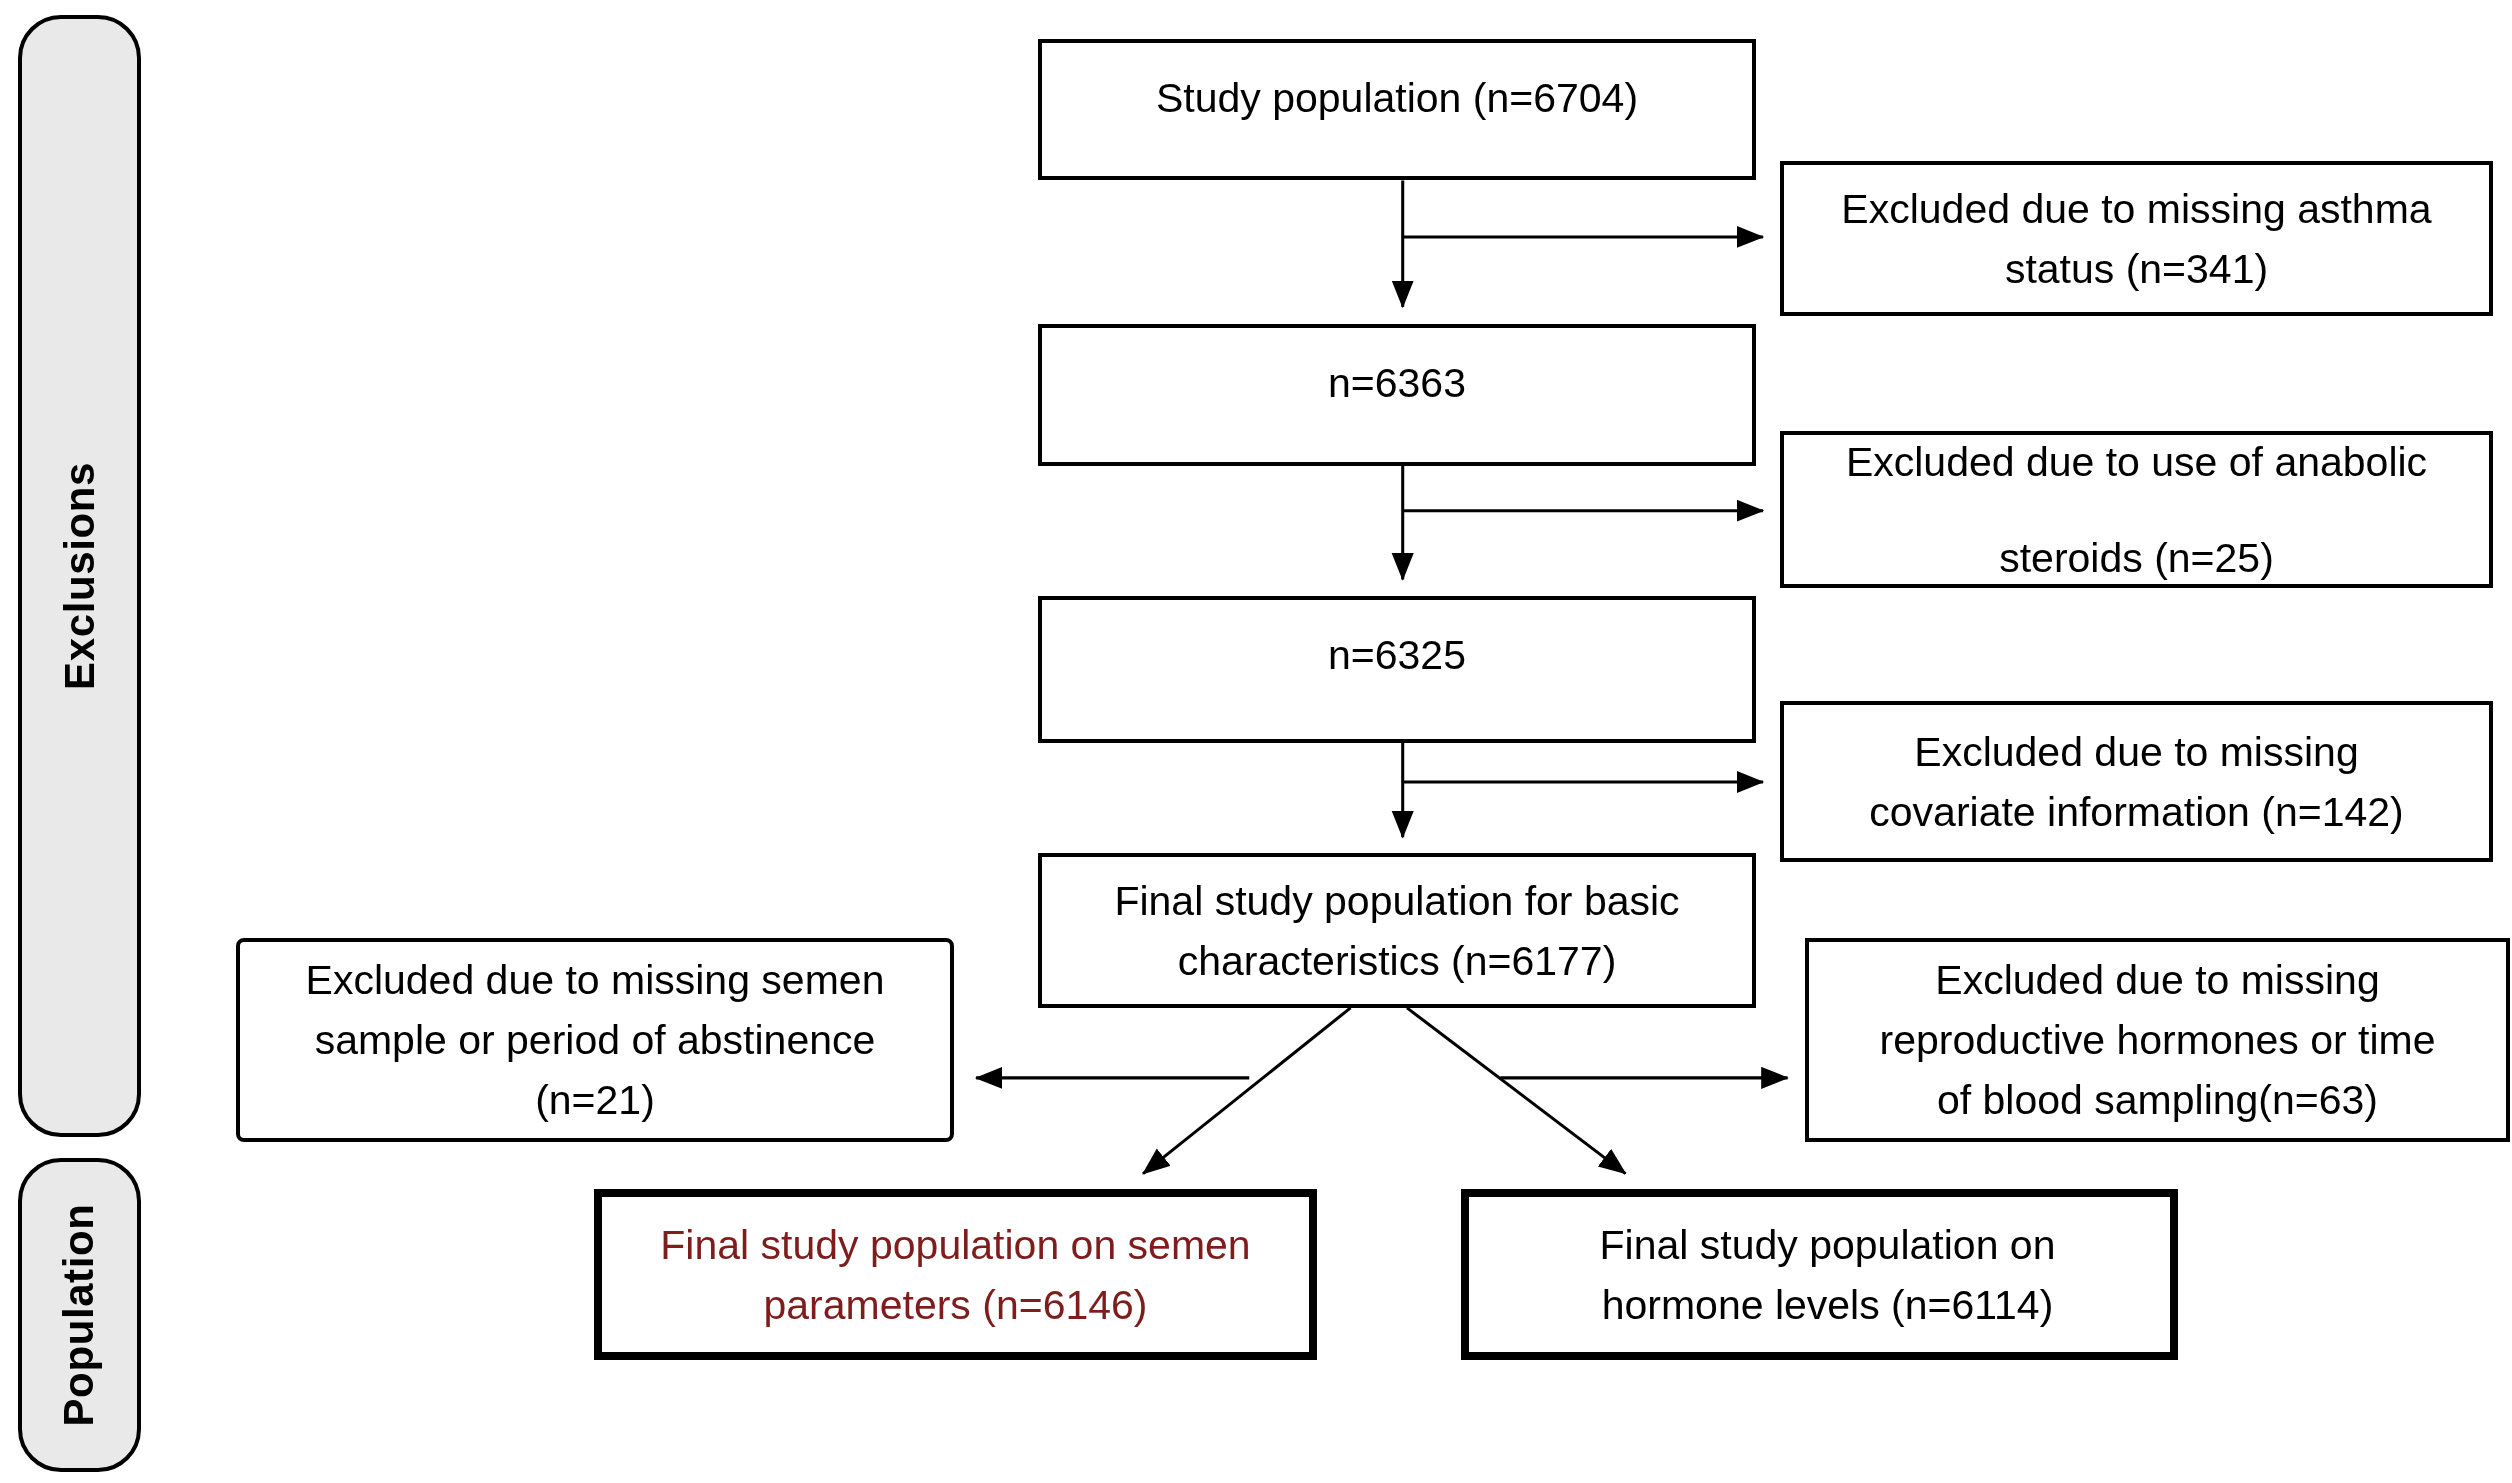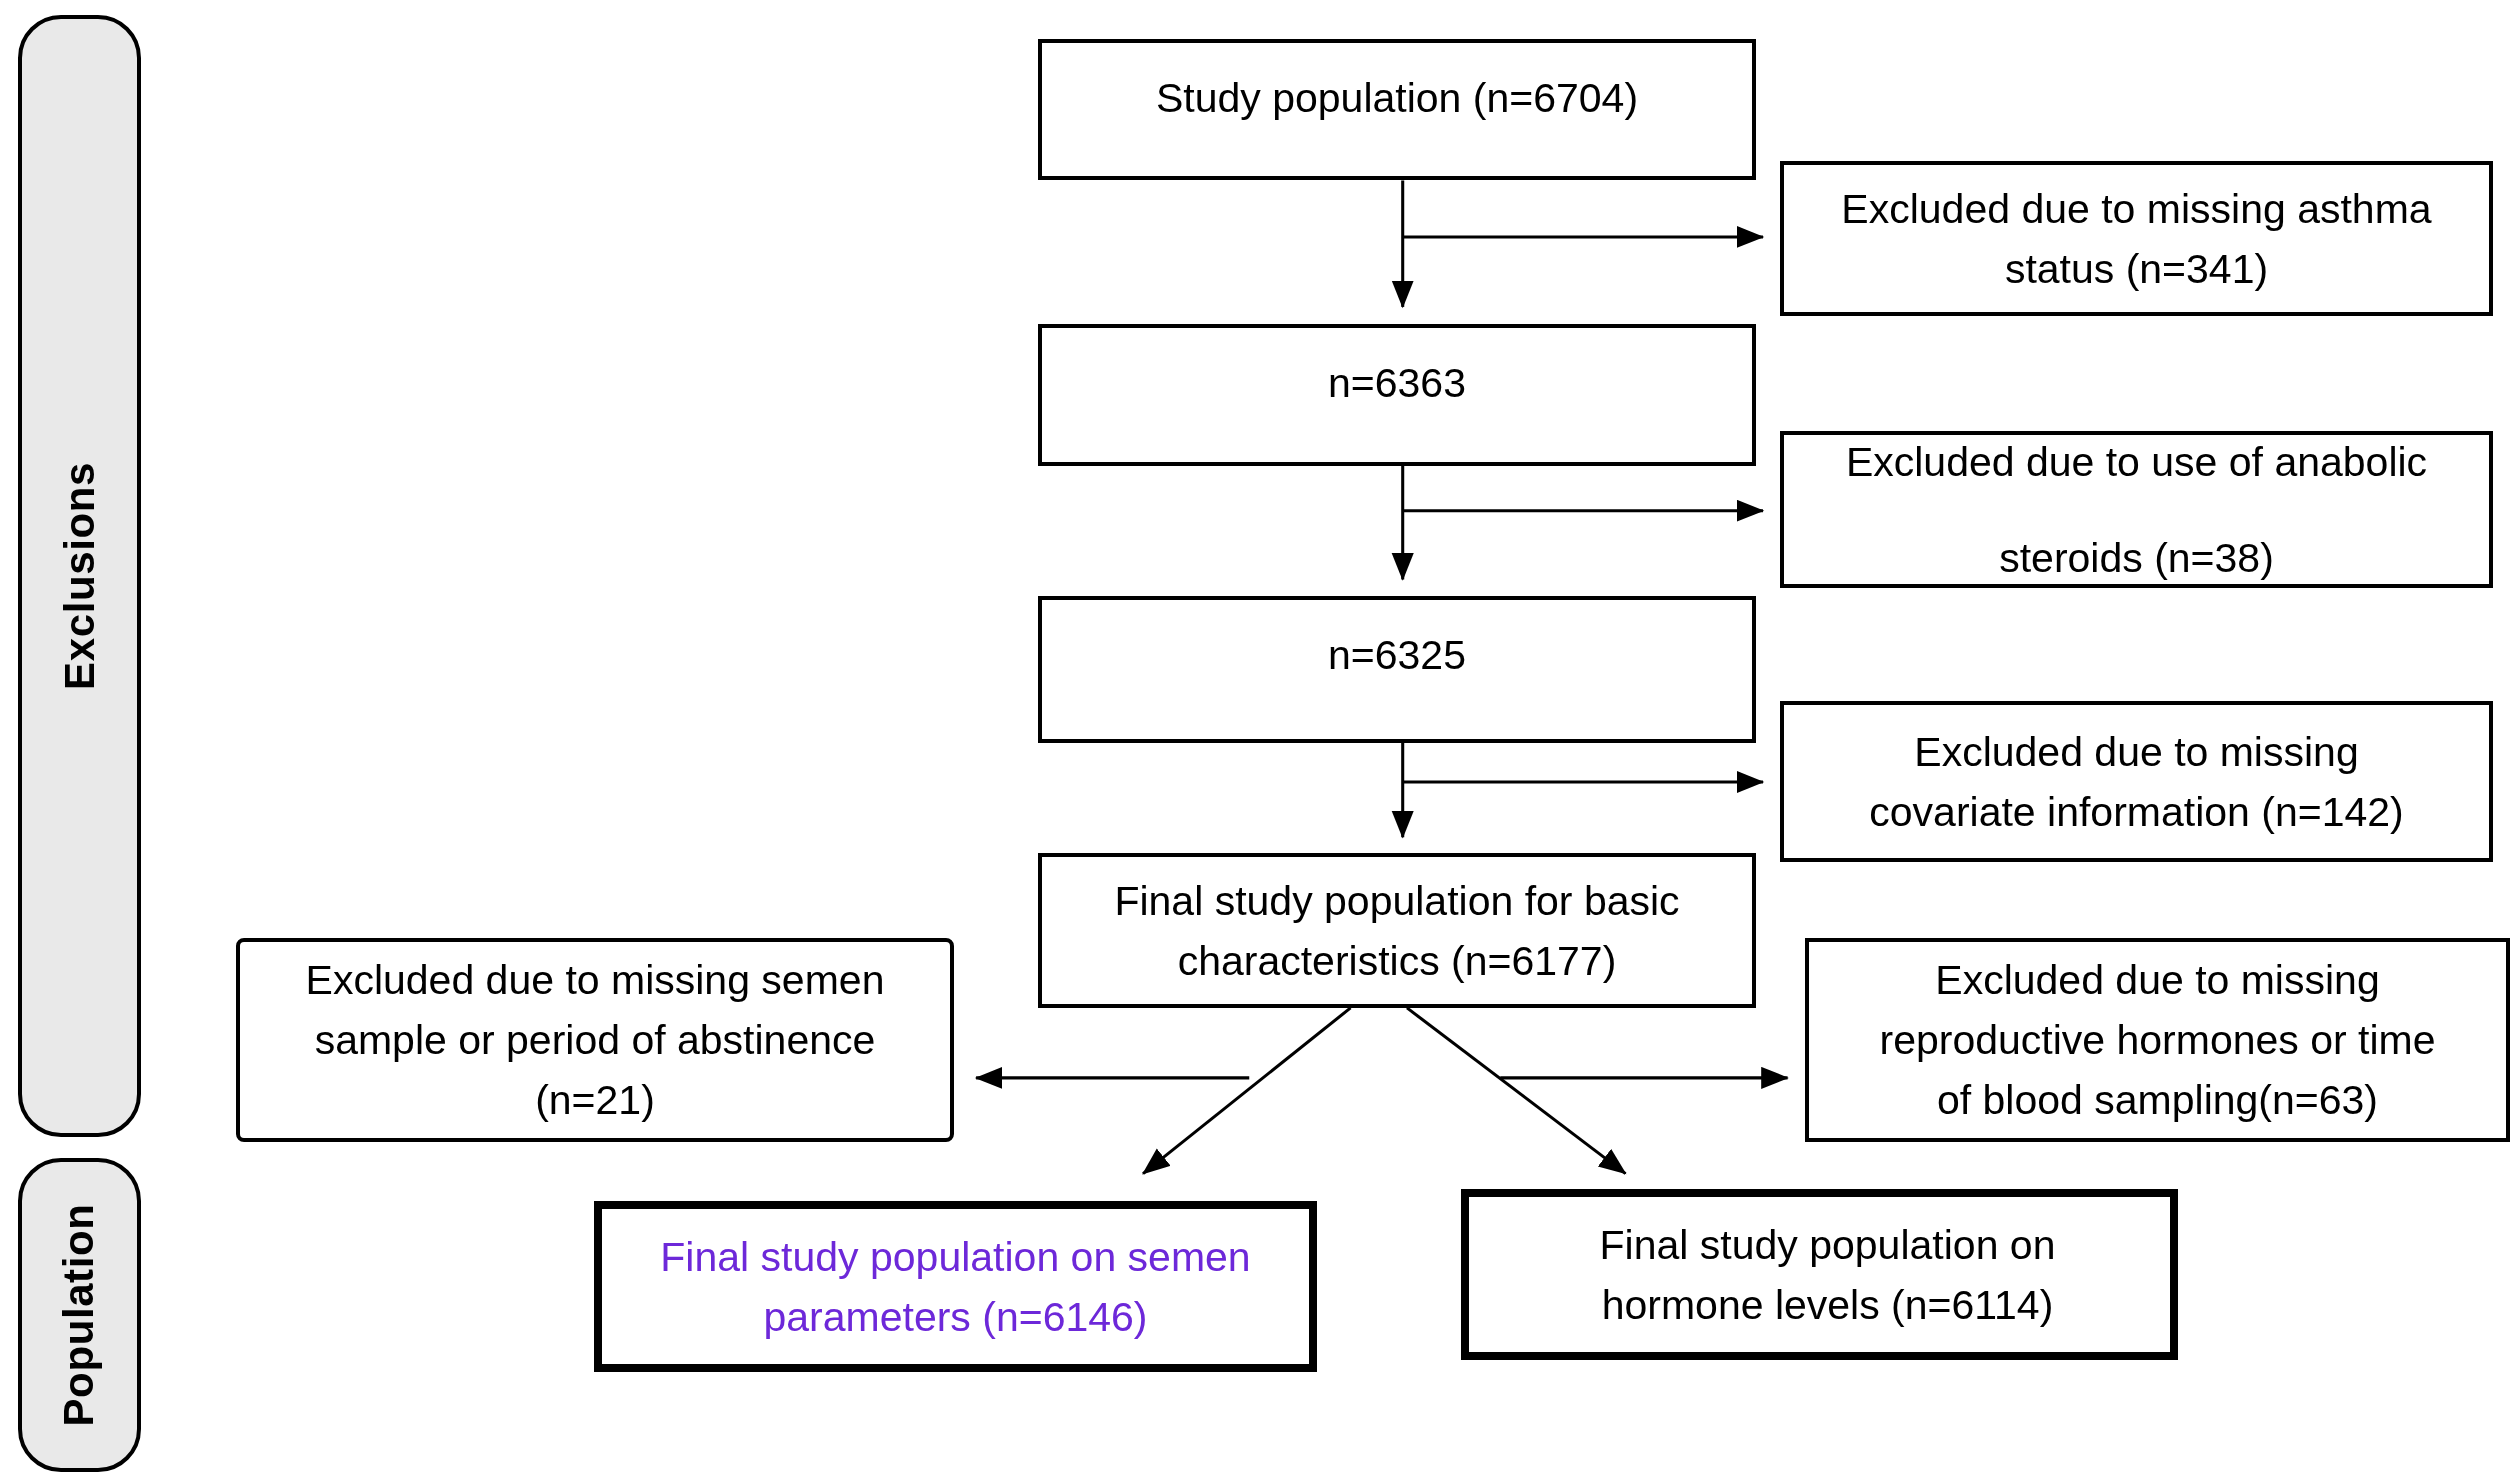--- a/index.html
+++ b/index.html
@@ -89,41 +89,41 @@
     <span class="line">characteristics (n=6177)</span>
   </div>
 
   <div class="box v-center" style="left: 1780px; top: 161px; width: 713px; height: 155px; border-color: rgb(0, 0, 0); color: rgb(0, 0, 0);">
     <span class="line">Excluded due to missing asthma</span>
     <span class="line">status (n=341)</span>
   </div>
 
   <div class="box v-center" style="left: 1780px; top: 431px; width: 713px; height: 157px; border-color: rgb(0, 0, 0); color: rgb(0, 0, 0); gap: 36px;">
     <span class="line">Excluded due to use of anabolic</span>
-    <span class="line">steroids (n=38)</span>
+    <span class="line">steroids (n=25)</span>
   </div>
 
   <div class="box v-center" style="left: 1780px; top: 701px; width: 713px; height: 161px; border-color: rgb(0, 0, 0); color: rgb(0, 0, 0);">
     <span class="line">Excluded due to missing</span>
     <span class="line">covariate information (n=142)</span>
   </div>
 
   <div class="box v-center" style="left: 236px; top: 938px; width: 718px; height: 204px; border-color: rgb(0, 0, 0); color: rgb(0, 0, 0); border-radius: 8px;">
     <span class="line">Excluded due to missing semen</span>
     <span class="line">sample or period of abstinence</span>
     <span class="line">(n=21)</span>
   </div>
 
   <div class="box v-center" style="left: 1805px; top: 938px; width: 705px; height: 204px; border-color: rgb(0, 0, 0); color: rgb(0, 0, 0);">
     <span class="line">Excluded due to missing</span>
     <span class="line">reproductive hormones or time</span>
     <span class="line">of blood sampling(n=63)</span>
   </div>
 
-  <div class="box v-center thick" style="left: 594px; top: 1189px; width: 723px; height: 171px; border-color: rgb(0, 0, 0); color: #6d28d9; margin-top: 12px;">
+  <div class="box v-center thick" style="left: 594px; top: 1189px; width: 723px; height: 171px; border-color: rgb(0, 0, 0); color: #7f1d1d;">
     <span class="line">Final study population on semen</span>
     <span class="line">parameters (n=6146)</span>
   </div>
 
   <div class="box v-center thick" style="left: 1461px; top: 1189px; width: 717px; height: 171px; border-color: rgb(0, 0, 0); color: rgb(0, 0, 0); padding-left: 16px;">
     <span class="line">Final study population on</span>
     <span class="line">hormone levels (n=6114)</span>
   </div>
 
   <svg id="arrows" viewBox="0 0 4092 2416" xmlns="http://www.w3.org/2000/svg">

